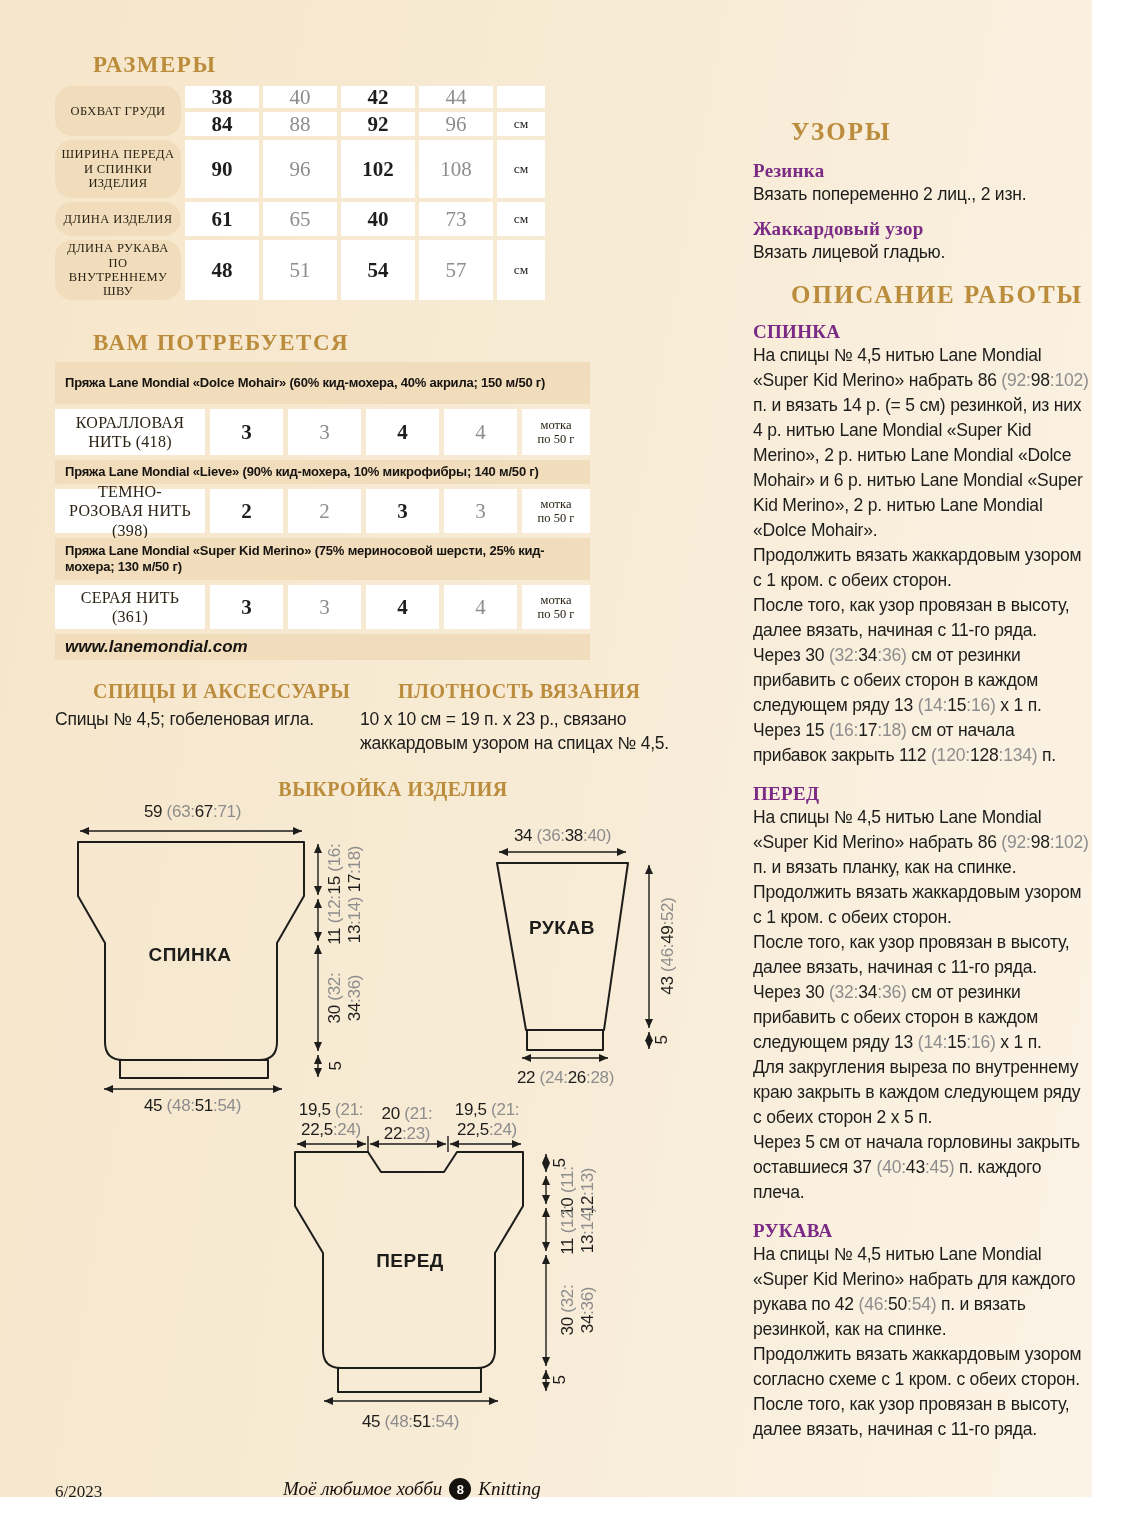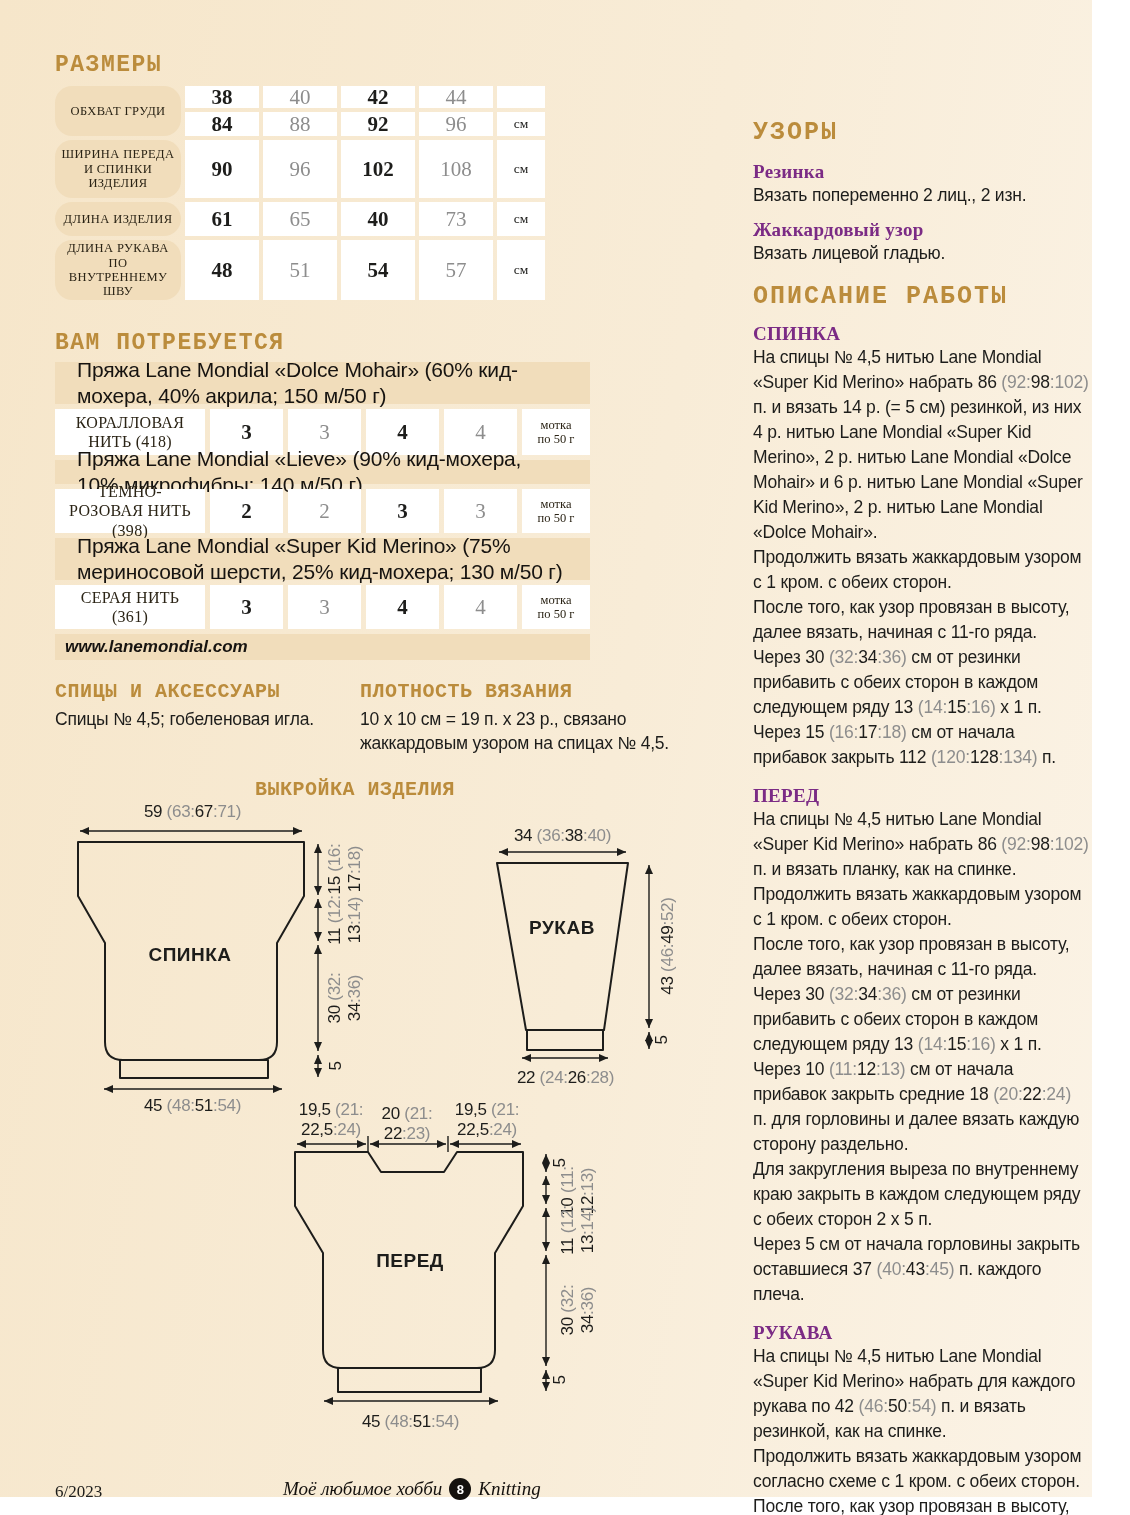--- a/index.html
+++ b/index.html
@@ -3,21 +3,21 @@
 <meta charset="utf-8">
 <style>
   * { margin:0; padding:0; box-sizing:border-box; }
   html,body { width:1130px; }
   body { font-family:"Liberation Sans", sans-serif; background:#fff; }
   .page { position:relative; width:1130px; height:1515px; background:#fff; overflow:hidden; }
   .paper { position:absolute; left:0; top:0; width:1092px; height:1497px;
            background:linear-gradient(100deg,#f6e6ca 0%,#f8ecd7 55%,#fbf3e6 100%); }
 
   
-  .h-gold-serif { font-family:Liberation Mono, monospace; font-weight:bold; color:#bb8c3c; letter-spacing:1.5px; }
+  .h-gold-serif { font-family:Liberation Serif, serif; font-weight:bold; color:#bb8c3c; letter-spacing:1.5px;margin-left:38px; }
   .h2-left { font-size:23px; }
   .h2-small { font-size:20px; letter-spacing:0.5px; }
   .h2-right { font-size:25px; letter-spacing:2px; }
   .h3-purple { font-family:"Liberation Serif", serif; font-weight:bold; color:#7b2b85; font-size:19px; letter-spacing:0.3px; }
 
   .abs { position:absolute; }
 
   
   .sizes-grid { display:grid; grid-template-columns:126px 74px 74px 74px 74px 48px;
                 grid-template-rows:22px 24px 58px 34px 60px; gap:4px; }
@@ -26,21 +26,21 @@
               color:#2b2416; letter-spacing:0.4px; padding:2px 4px;border-radius:17px; }
   .num-serif { font-family:"Liberation Serif", serif; font-size:21px; font-weight:bold; color:#1d1d1b; }
   .num-gray { font-weight:normal; color:#8d8d8d; }
   .cm { font-family:"Liberation Serif", serif; font-size:13.5px; color:#1d1d1b; }
   .rowspan2 { grid-row:1/3; }
 
   
   .yarn-grid { display:grid; grid-template-columns:150px 73px 73px 73px 73px 68px;
                grid-template-rows:42px 46px 24px 44px 42px 44px 26px; gap:5px; }
   .band { grid-column:1/-1; background:#f1ddbb; display:flex; align-items:center;
-          font-weight:normal; font-size:21px; line-height:1.25; color:#161310; padding:2px 22px; letter-spacing:-0.2px; }
+          font-weight:bold; font-size:13px; line-height:1.25; color:#161310; padding:2px 10px; letter-spacing:-0.2px; }
   .yarn-label { font-family:"Liberation Serif", serif; font-size:16px; line-height:1.2; letter-spacing:0.3px; color:#2b2416; padding:2px 6px; }
   .unit-cell { font-family:"Liberation Serif", serif; font-size:12.5px; line-height:1.15; color:#2b2416; padding:14px; }
   .unit-cell span { display:block; width:52px; text-align:center; }
   .website { grid-column:1/-1; background:#f1ddbb; display:flex; align-items:center;
              font-weight:bold; font-style:italic; font-size:17px; color:#161310; padding:2px 10px; }
 
   
   .rcol { position:absolute; left:753px; top:118px; width:336px; color:#1d1d1b; }
   .rcol p { font-size:17.5px; line-height:25px; letter-spacing:-0.2px; }
   .rcol .sec { margin-top:15px; }
@@ -247,21 +247,20 @@
       <p class="rich">Продолжить вязать жаккардовым узором с 1 кром. с обеих сторон.</p>
       <p class="rich">После того, как узор провязан в высоту, далее вязать, начиная с 11-го ряда.</p>
       <p class="rich">Через 30 <span class="g">(32:<span class="k">34</span>:36)</span> см от резинки прибавить с обеих сторон в каждом следующем ряду 13 <span class="g">(14:<span class="k">15</span>:16)</span> х 1 п.</p>
       <p class="rich">Через 15 <span class="g">(16:<span class="k">17</span>:18)</span> см от начала прибавок закрыть 112 <span class="g">(120:<span class="k">128</span>:134)</span> п.</p>
 
       <div class="h3-purple sec">ПЕРЕД</div>
       <p class="rich">На спицы № 4,5 нитью Lane Mondial «Super Kid Merino» набрать 86 <span class="g">(92:<span class="k">98</span>:102)</span> п. и вязать планку, как на спинке.</p>
       <p class="rich">Продолжить вязать жаккардовым узором с 1 кром. с обеих сторон.</p>
       <p class="rich">После того, как узор провязан в высоту, далее вязать, начиная с 11-го ряда.</p>
       <p class="rich">Через 30 <span class="g">(32:<span class="k">34</span>:36)</span> см от резинки прибавить с обеих сторон в каждом следующем ряду 13 <span class="g">(14:<span class="k">15</span>:16)</span> х 1 п.</p>
-      <p class="rich">Через 10 <span class="g">(11:<span class="k">12</span>:13)</span> см от начала прибавок закрыть средние 18 <span class="g">(20:<span class="k">22</span>:24)</span> п. для горловины и далее вязать каждую сторону раздельно.</p>
       <p class="rich">Для закругления выреза по внутреннему краю закрыть в каждом следующем ряду с обеих сторон 2 х 5 п.</p>
       <p class="rich">Через 5 см от начала горловины закрыть оставшиеся 37 <span class="g">(40:<span class="k">43</span>:45)</span> п. каждого плеча.</p>
 
       <div class="h3-purple sec">РУКАВА</div>
       <p class="rich">На спицы № 4,5 нитью Lane Mondial «Super Kid Merino» набрать для каждого рукава по 42 <span class="g">(46:<span class="k">50</span>:54)</span> п. и вязать резинкой, как на спинке.</p>
       <p class="rich">Продолжить вязать жаккардовым узором согласно схеме с 1 кром. с обеих сторон.</p>
       <p class="rich">После того, как узор провязан в высоту, далее вязать, начиная с 11-го ряда.</p>
 
     </div>
 

